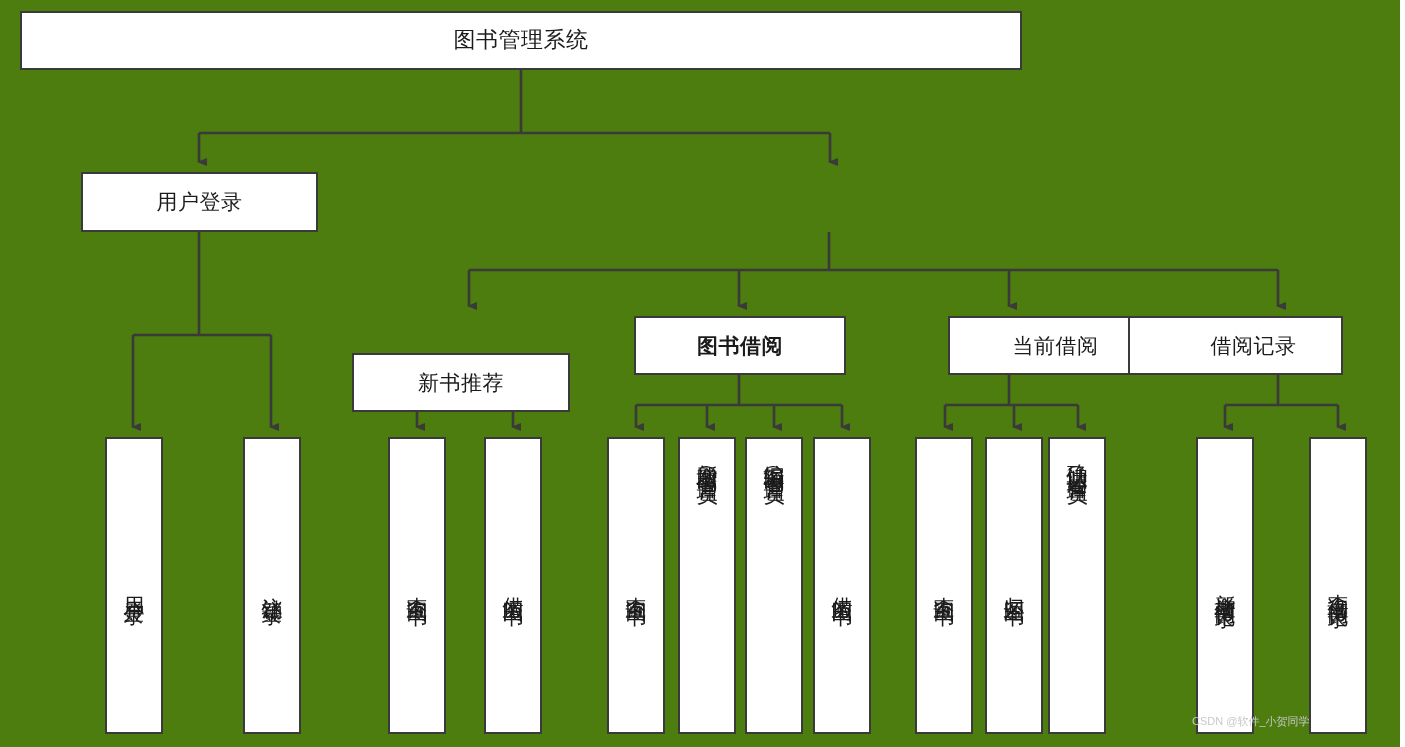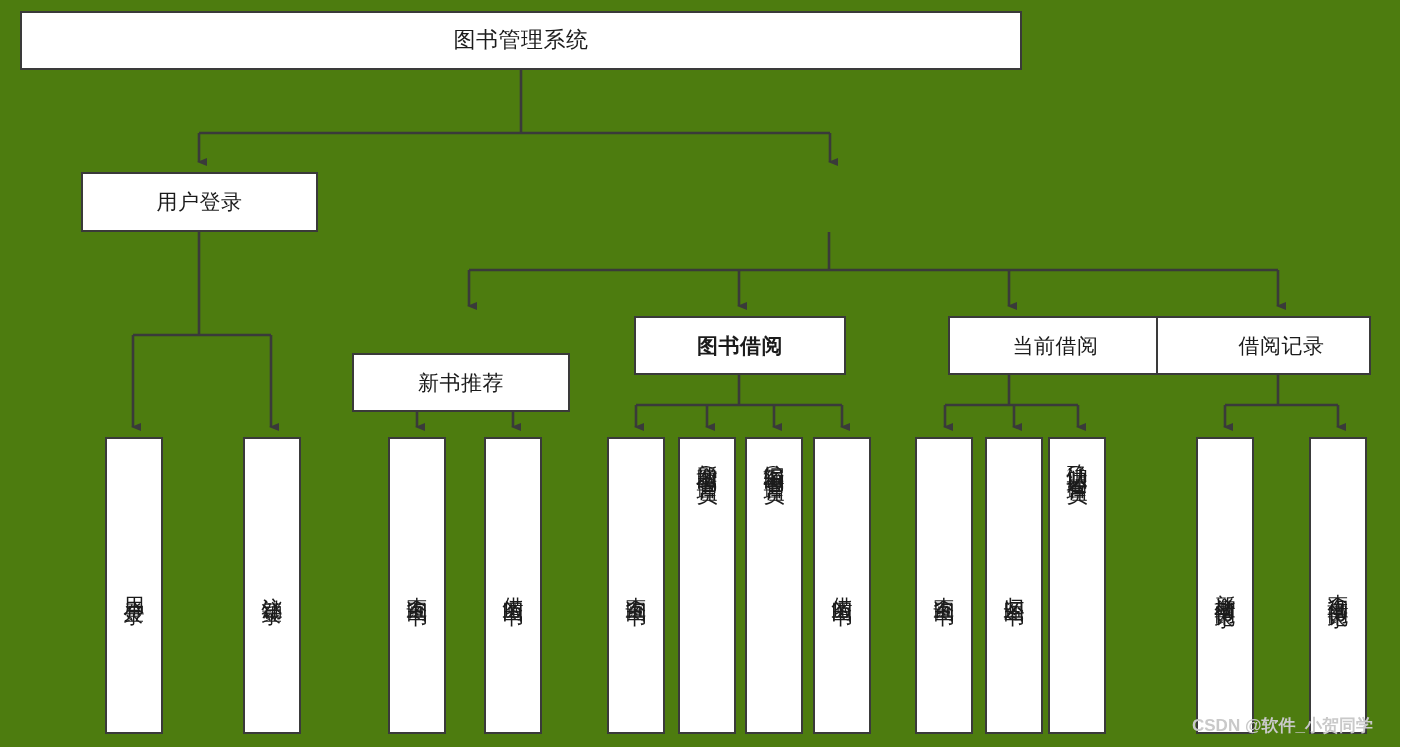--- a/index.html
+++ b/index.html
@@ -66,25 +66,24 @@
     white-space: nowrap;
     margin: 0 auto;
   }
   .node.vert.tall-center {
     align-items: center;
     padding-top: 0;
   }
   .watermark {
     position: absolute;
     color: #c9c9c9;
-    font-size: 17px;
+    font-size: 11px;
     white-space: nowrap;
     z-index: 5;
     font-family: "Liberation Sans", "DejaVu Sans", sans-serif;
-    font-weight: bold;
   }
 </style>
 </head>
 <body>
 
 <div id="canvas">
 
   <svg id="connectors" viewBox="0 0 1405 747" xmlns="http://www.w3.org/2000/svg">
     <defs>
       <marker id="arrow" markerWidth="10" markerHeight="10" refX="5" refY="8" orient="auto" markerUnits="userSpaceOnUse">
@@ -149,21 +148,21 @@
   </div>
 
   <div class="node horiz" style="left:634px; top:316px; width:212px; height:59px;font-weight:bold;">
     <span class="label">图书借阅</span>
   </div>
 
   <div class="node horiz" style="left:948px; top:316px; width:215px; height:59px;">
     <span class="label">当前借阅</span>
   </div>
 
-  <div class="node horiz" style="left:1156px; top:316px; width:215px; height:59px;padding-left:36px;">
+  <div class="node horiz" style="left:1128px; top:316px; width:215px; height:59px;padding-left:36px;">
     <span class="label">借阅记录</span>
   </div>
 
   <div class="node vert tall-center" style="left:105px; top:437px; width:58px; height:297px;">
     <span class="label">用户登录</span>
   </div>
 
   <div class="node vert tall-center" style="left:243px; top:437px; width:58px; height:297px;">
     <span class="label">注销登录</span>
   </div>

